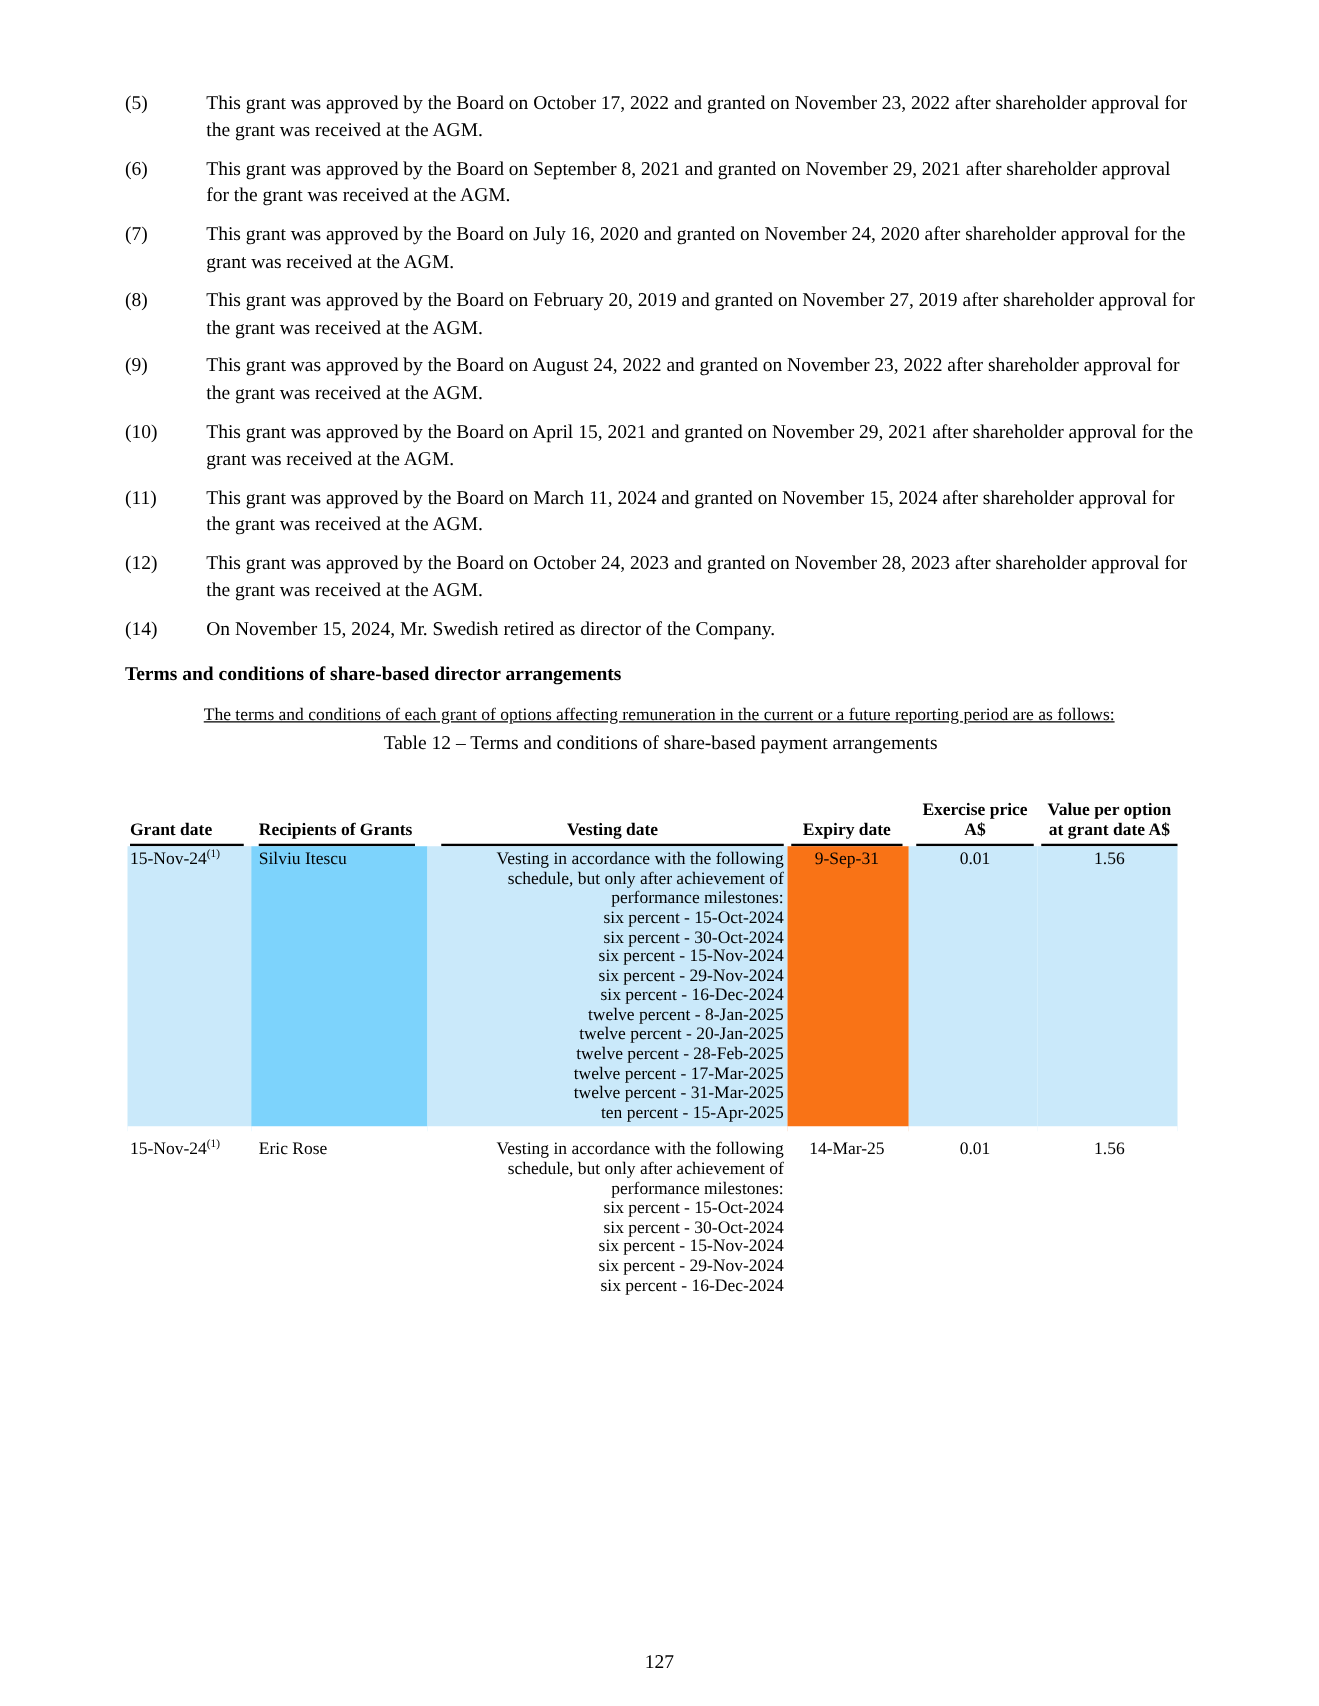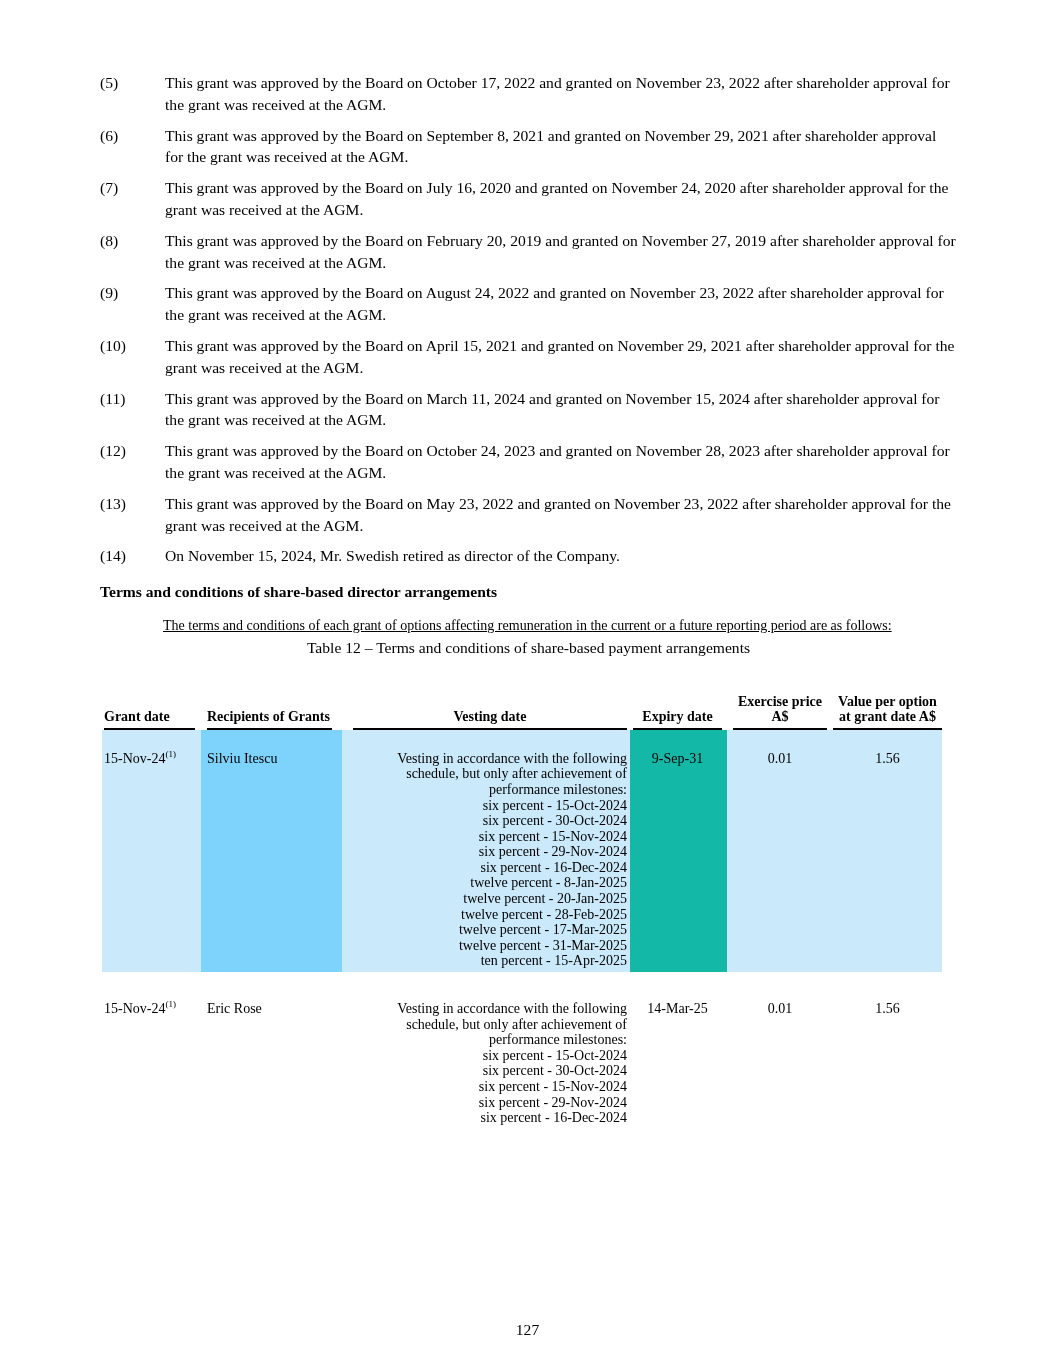--- a/index.html
+++ b/index.html
@@ -76,21 +76,21 @@
   }
   
   .c1 { padding-left: 2px;  padding-right: 6px;  }
   .c2 { padding-left: 6px;  padding-right: 10px; }
   .c3 { padding-left: 11px; padding-right: 3px;  }
   .c4 { padding-left: 3px;  padding-right: 5px;  }
   .c5 { padding-left: 6px;  padding-right: 3px;  }
   .c6 { padding-left: 3px;  padding-right: 0;    }
   th.c1 .hl, th.c2 .hl { text-align: left; white-space: nowrap; }
   th.c3 .hl, th.c4 .hl, th.c5 .hl, th.c6 .hl { text-align: center; }
-  tbody td { padding-top: 21px; padding-bottom: 3px; }
+  tbody td { padding-top: 3px; padding-bottom: 3px; }
   tr.data-row td { border-bottom: 8px solid #ffffff; }
   tr.data-row:last-child td { border-bottom: none; }
   td.cell-left   { text-align: left; }
   td.cell-center { text-align: center; }
   td.vest        { text-align: right; }
   sup.note {
     font-size: 9px;
     vertical-align: super;
     line-height: 0;
   }
@@ -136,24 +136,20 @@
         <span class="fn-num">(10)</span>
         <span class="fn-text">This grant was approved by the Board on April 15, 2021 and granted on November 29, 2021 after shareholder approval for the grant was received at the AGM.</span>
       </div>
       <div class="footnote">
         <span class="fn-num">(11)</span>
         <span class="fn-text">This grant was approved by the Board on March 11, 2024 and granted on November 15, 2024 after shareholder approval for the grant was received at the AGM.</span>
       </div>
       <div class="footnote">
         <span class="fn-num">(12)</span>
         <span class="fn-text">This grant was approved by the Board on October 24, 2023 and granted on November 28, 2023 after shareholder approval for the grant was received at the AGM.</span>
-      </div>
-      <div class="footnote">
-        <span class="fn-num">(13)</span>
-        <span class="fn-text">This grant was approved by the Board on May 23, 2022 and granted on November 23, 2022 after shareholder approval for the grant was received at the AGM.</span>
       </div>
       <div class="footnote">
         <span class="fn-num">(14)</span>
         <span class="fn-text">On November 15, 2024, Mr. Swedish retired as director of the Company.</span>
       </div>
     </div>
 
     <div class="section-heading">Terms and conditions of share-based director arrangements</div>
     <div class="intro-para">The terms and conditions of each grant of options affecting remuneration in the current or a future reporting period are as follows:</div>
     <div class="table-caption">Table 12 – Terms and conditions of share-based payment arrangements</div>
@@ -202,21 +198,21 @@
                 <div>six percent - 29-Nov-2024</div>
                 <div>six percent - 16-Dec-2024</div>
                 <div>twelve percent - 8-Jan-2025</div>
                 <div>twelve percent - 20-Jan-2025</div>
                 <div>twelve percent - 28-Feb-2025</div>
                 <div>twelve percent - 17-Mar-2025</div>
                 <div>twelve percent - 31-Mar-2025</div>
                 <div>ten percent - 15-Apr-2025</div>
               </div>
           </td>
-          <td class="c4 cell-center" style="background: #14b8a6;">9-Sep-31</td>
+          <td class="c4 cell-center" style="background: #f97316;">9-Sep-31</td>
           <td class="c5 cell-center" style="background: rgb(202, 233, 250);">0.01</td>
           <td class="c6 cell-center" style="background: rgb(202, 233, 250);">1.56</td>
         </tr>
         <tr class="data-row">
           <td class="c1 cell-left"><span>15-Nov-24</span><sup class="note">(1)</sup></td>
           <td class="c2 cell-left">Eric Rose</td>
           <td class="c3 vest">
             <div>Vesting in accordance with the following schedule, but only after achievement of performance milestones:</div>
             <div>
                 <div>six percent - 15-Oct-2024</div>

